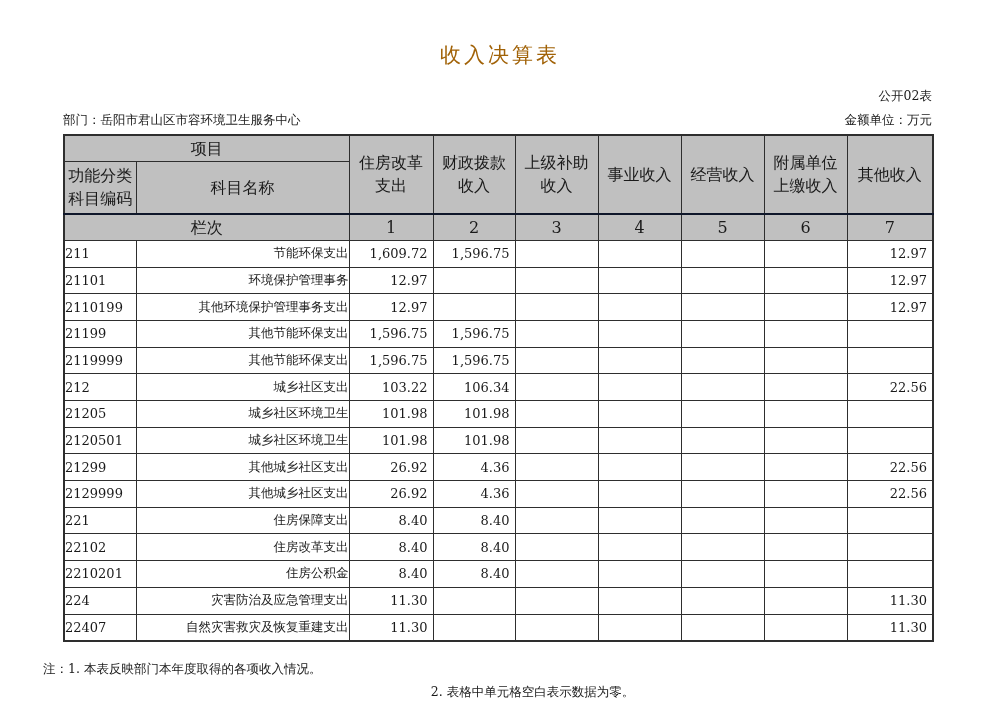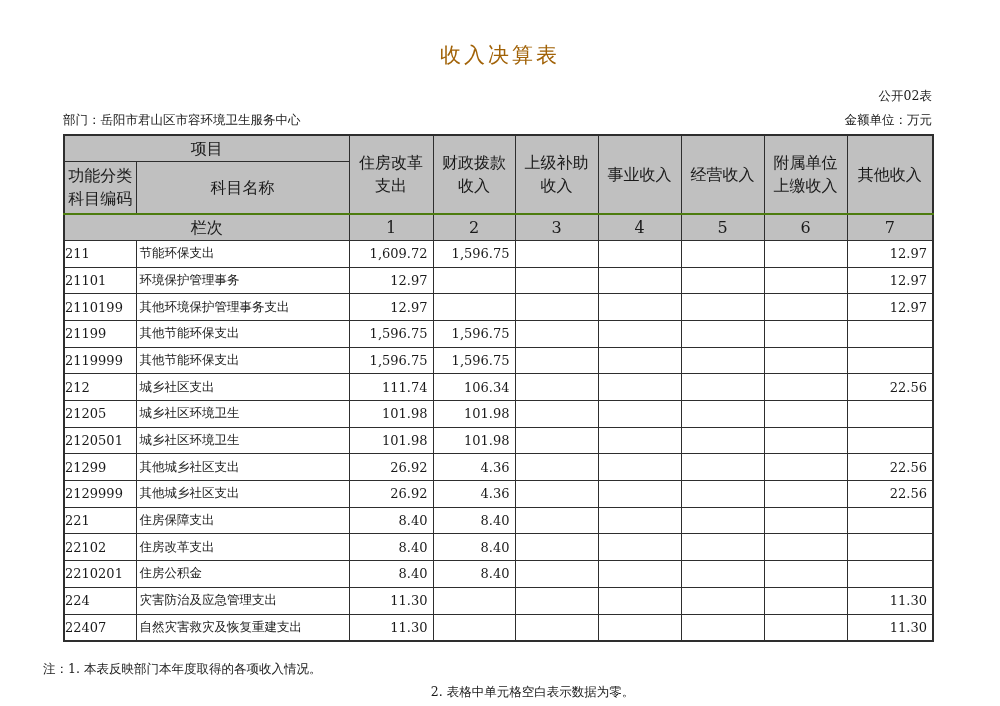--- a/index.html
+++ b/index.html
@@ -46,29 +46,29 @@
   thead th {
     background: #c0c0c0;
     font-size: 16px;
     text-align: center;
     vertical-align: middle;
     line-height: 1.45;
     padding: 1px 2px;
   }
   tr.project-row th { height: 20px; }
   tr.subhead-row th { height: 52px; }
-  tr.lanci-row th { height: 23px; border-top: 2px solid #4d7c0f; }
+  tr.lanci-row th { height: 23px; border-top: 2px solid #0f172a; }
   tbody td {
     height: 26.7px;
     font-size: 13px;
     background: #ffffff;
     vertical-align: middle;
   }
   tbody td.code { text-align: left; }
-  tbody td.name { text-align: left; padding-left: 3px; font-size: 12.5px; }
+  tbody td.name { text-align: right; padding-left: 3px; font-size: 12.5px; }
   tbody td.num  { text-align: right; padding-right: 5px; }
 
   .notes { margin: 15px 0 0 43px; font-size: 12.5px; line-height: 1.85; }
   .notes .note-line2 { margin-left: 22px; text-align: center; }
 </style>
 </head>
 <body>
 
 <div class="page">
 
@@ -171,21 +171,21 @@
           <td class="num">1,596.75</td>
           <td class="num"></td>
           <td class="num"></td>
           <td class="num"></td>
           <td class="num"></td>
           <td class="num"></td>
         </tr>
         <tr>
           <td class="code">212</td>
           <td class="name">城乡社区支出</td>
-          <td class="num">111.74</td>
+          <td class="num">103.22</td>
           <td class="num">106.34</td>
           <td class="num"></td>
           <td class="num"></td>
           <td class="num"></td>
           <td class="num"></td>
           <td class="num">22.56</td>
         </tr>
         <tr>
           <td class="code">21205</td>
           <td class="name">城乡社区环境卫生</td>

